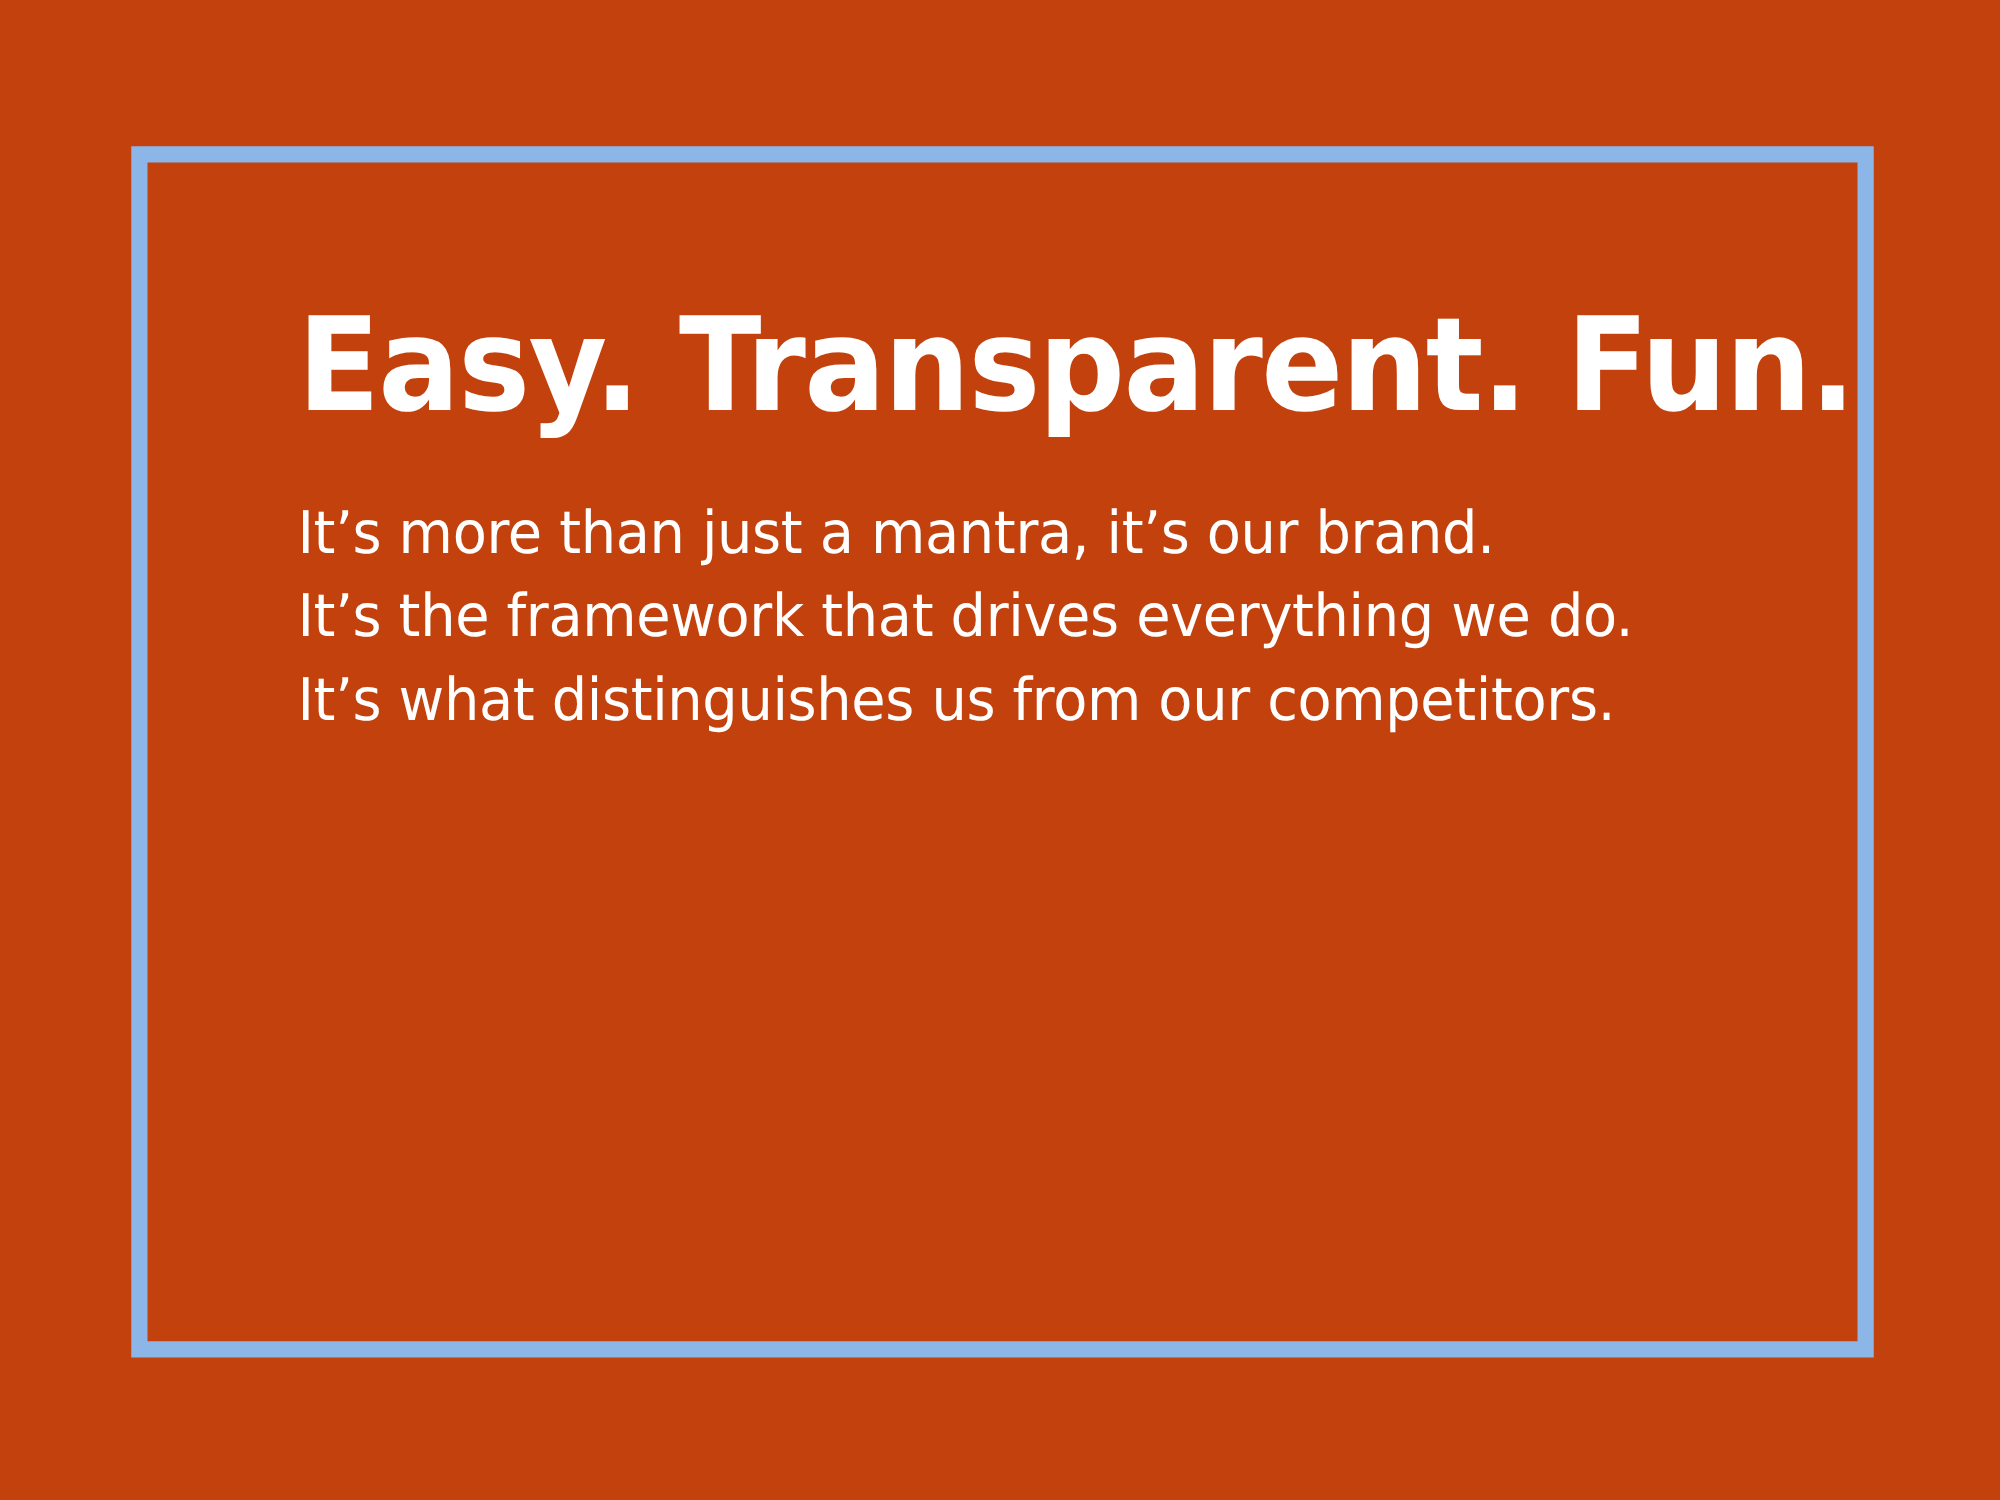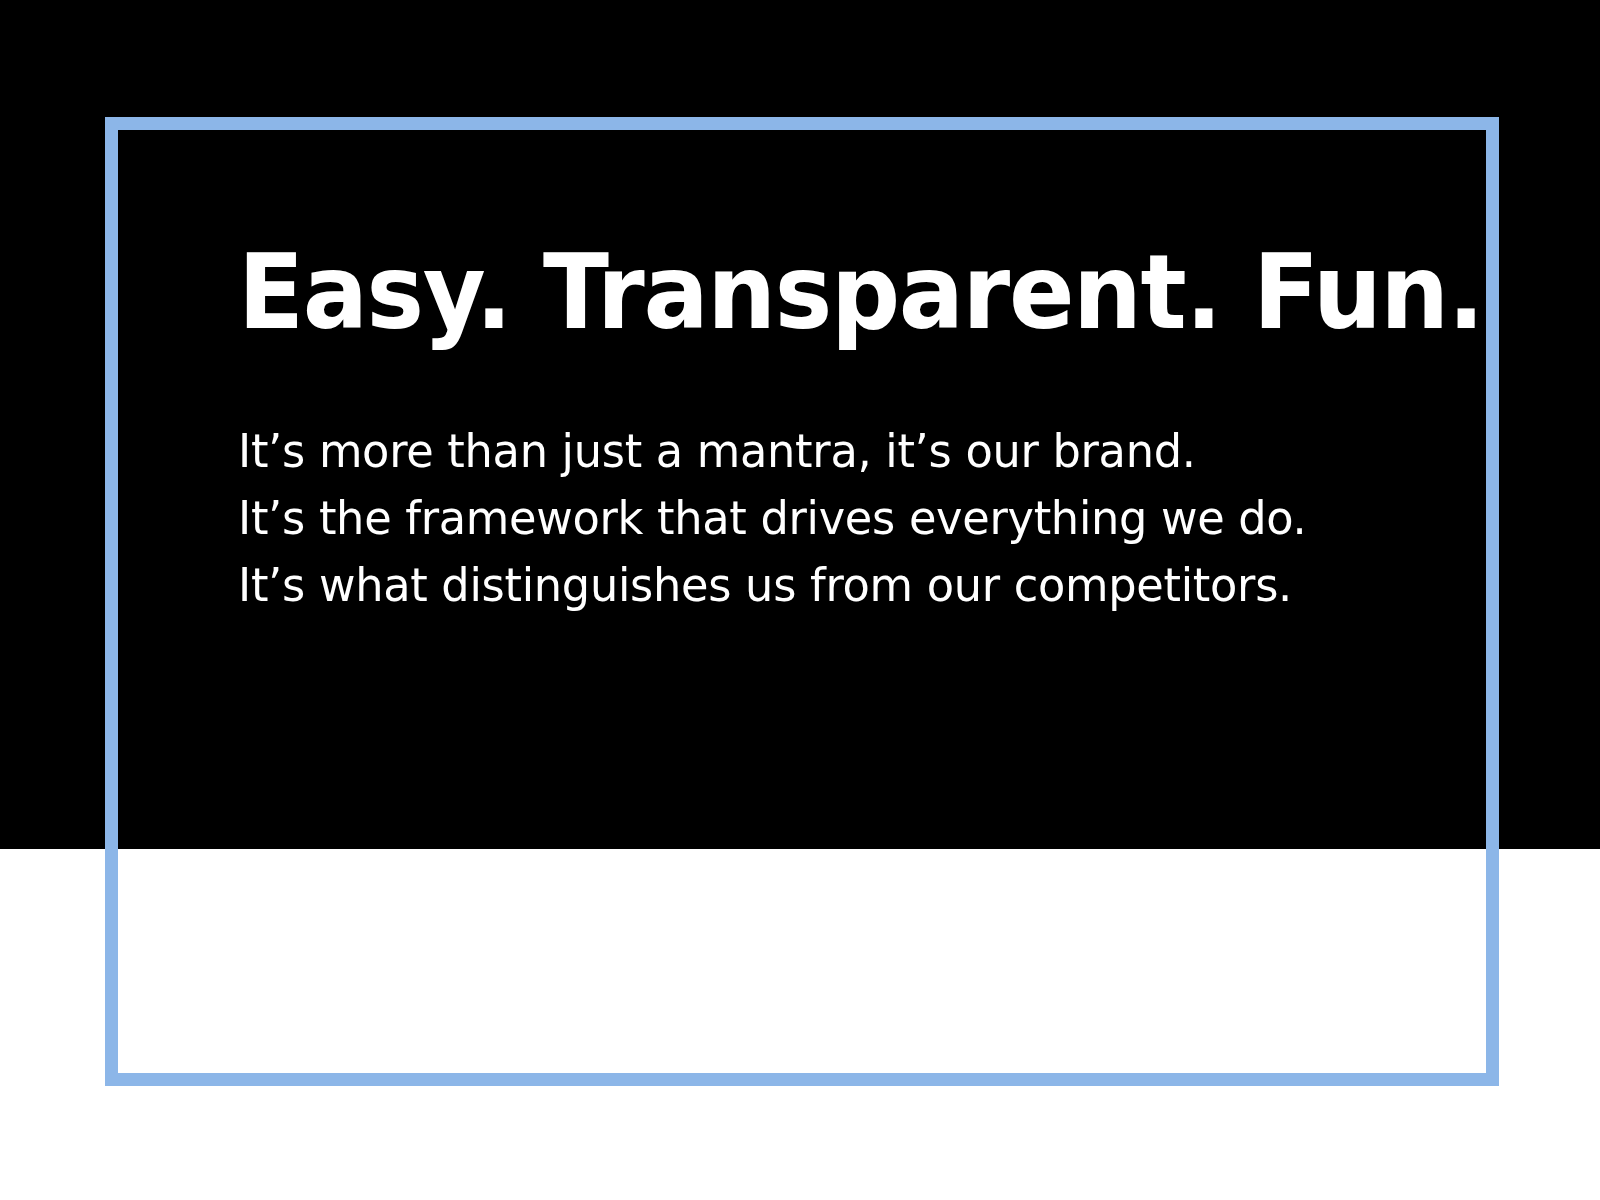--- a/index.html
+++ b/index.html
@@ -10,22 +10,22 @@
   body {
     width: 1600px;
     height: 1200px;
     overflow: hidden;
     font-family: "Liberation Sans", sans-serif;
   }
 
   #slide {
     position: relative;
     width: 1600px;
-    height: 849px;
-    background: #000000;
+    height: 1200px;
+    background: #c2410c;
     box-sizing: border-box;
   }
 
   
   #frame {
     position: absolute;
     left: 105px;
     top: 117px;
     width: 1394px;
     height: 969px;
@@ -49,21 +49,21 @@
     font-size: 104px;
     line-height: 1.05;
     letter-spacing: -1.5px;
     transform: scaleX(0.93);
     transform-origin: left top;
     white-space: nowrap;
     margin: 0;
   }
 
   #intro {
-    margin-top: 70px;
+    margin-top: 46px;
   }
 
   .intro-line {
     color: #ffffff;
     font-family: "DejaVu Sans", sans-serif;
     font-weight: normal;
     font-size: 47px;
     line-height: 67px;
     letter-spacing: -0.3px;
     transform: scaleX(0.95);

